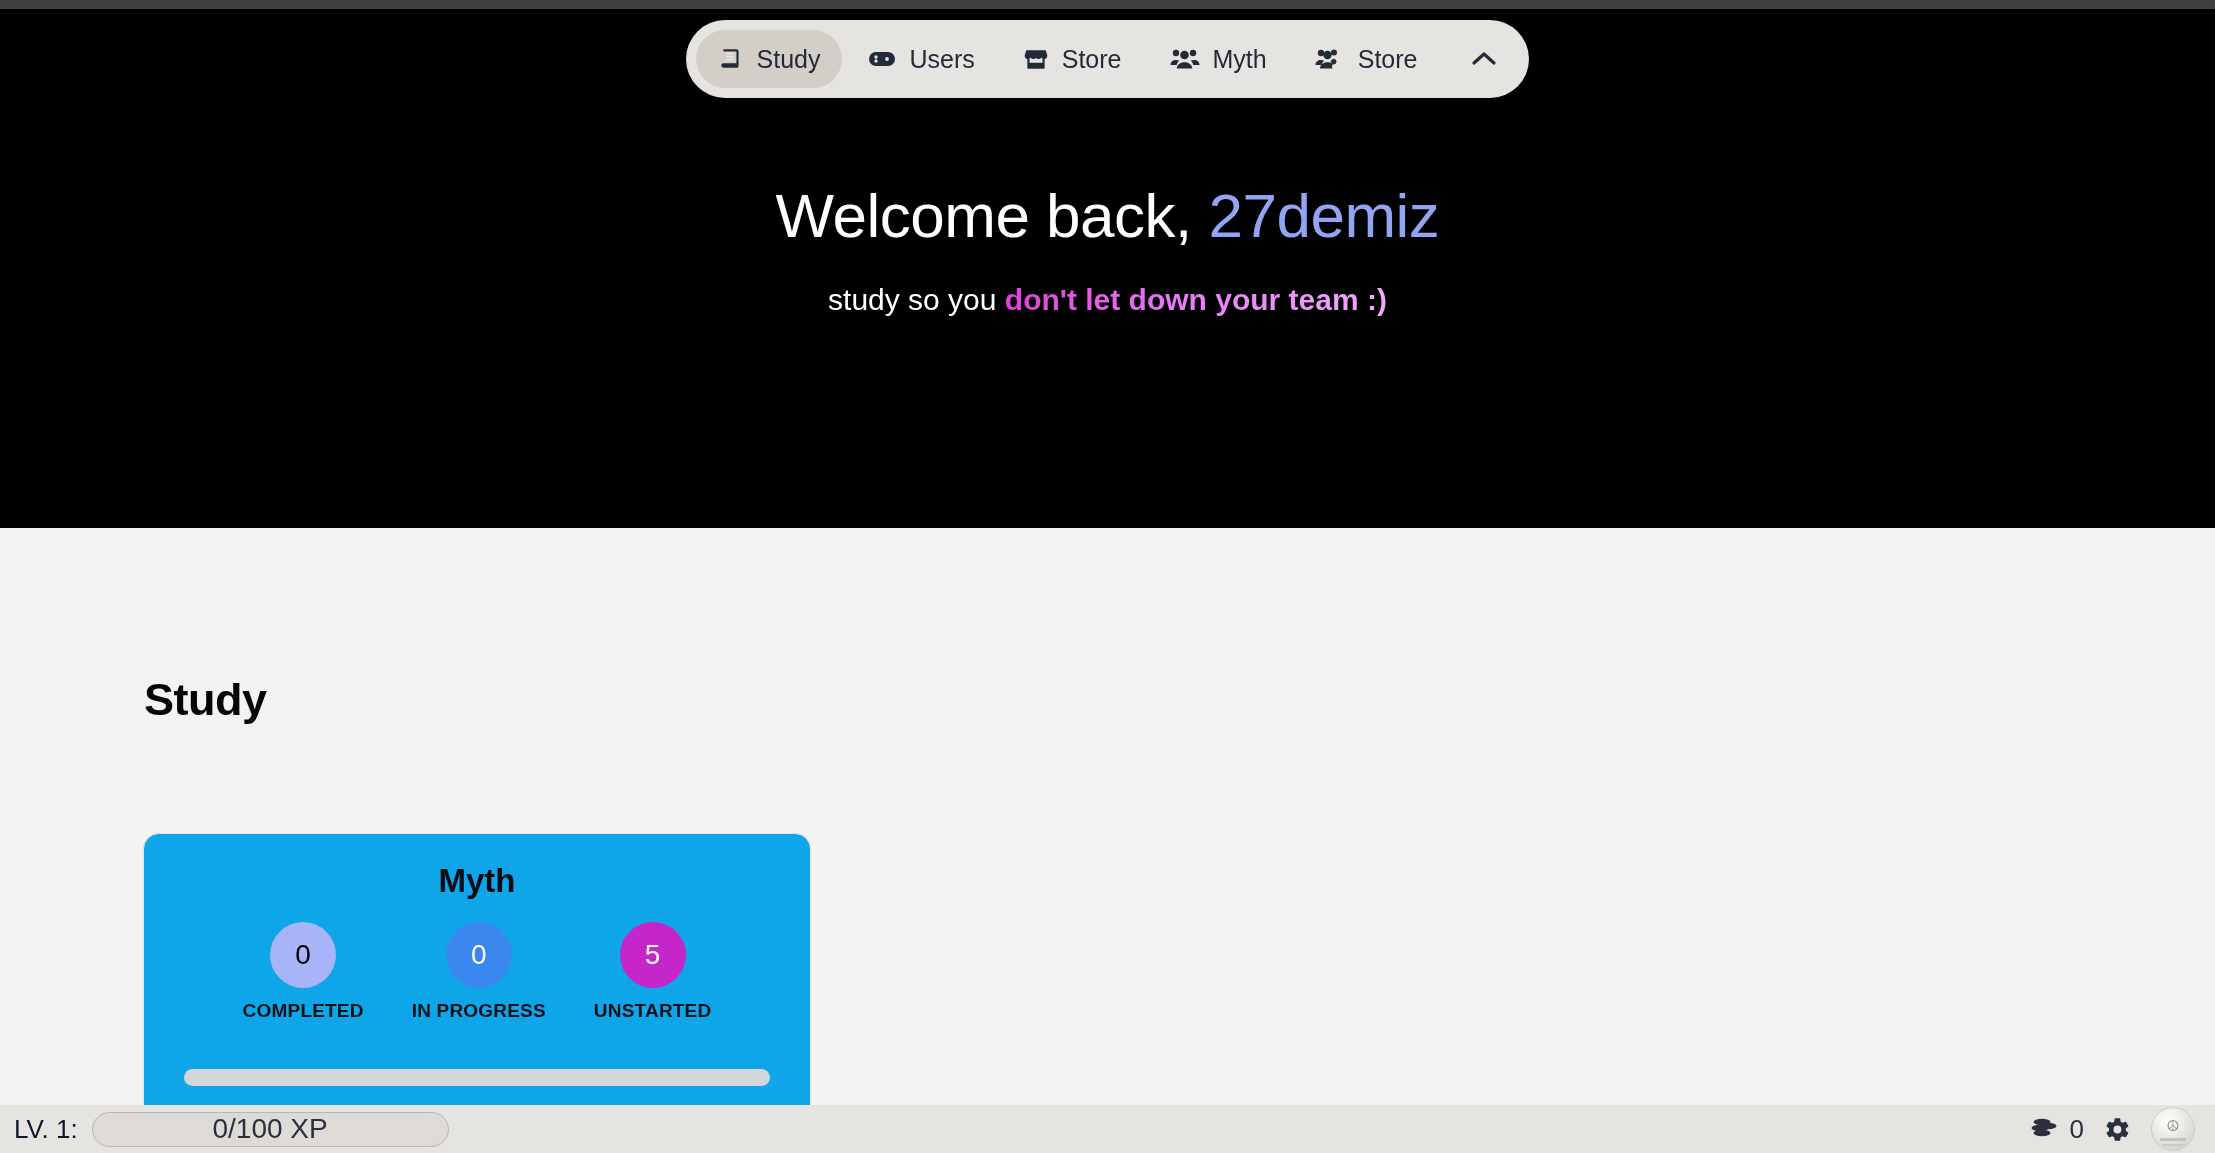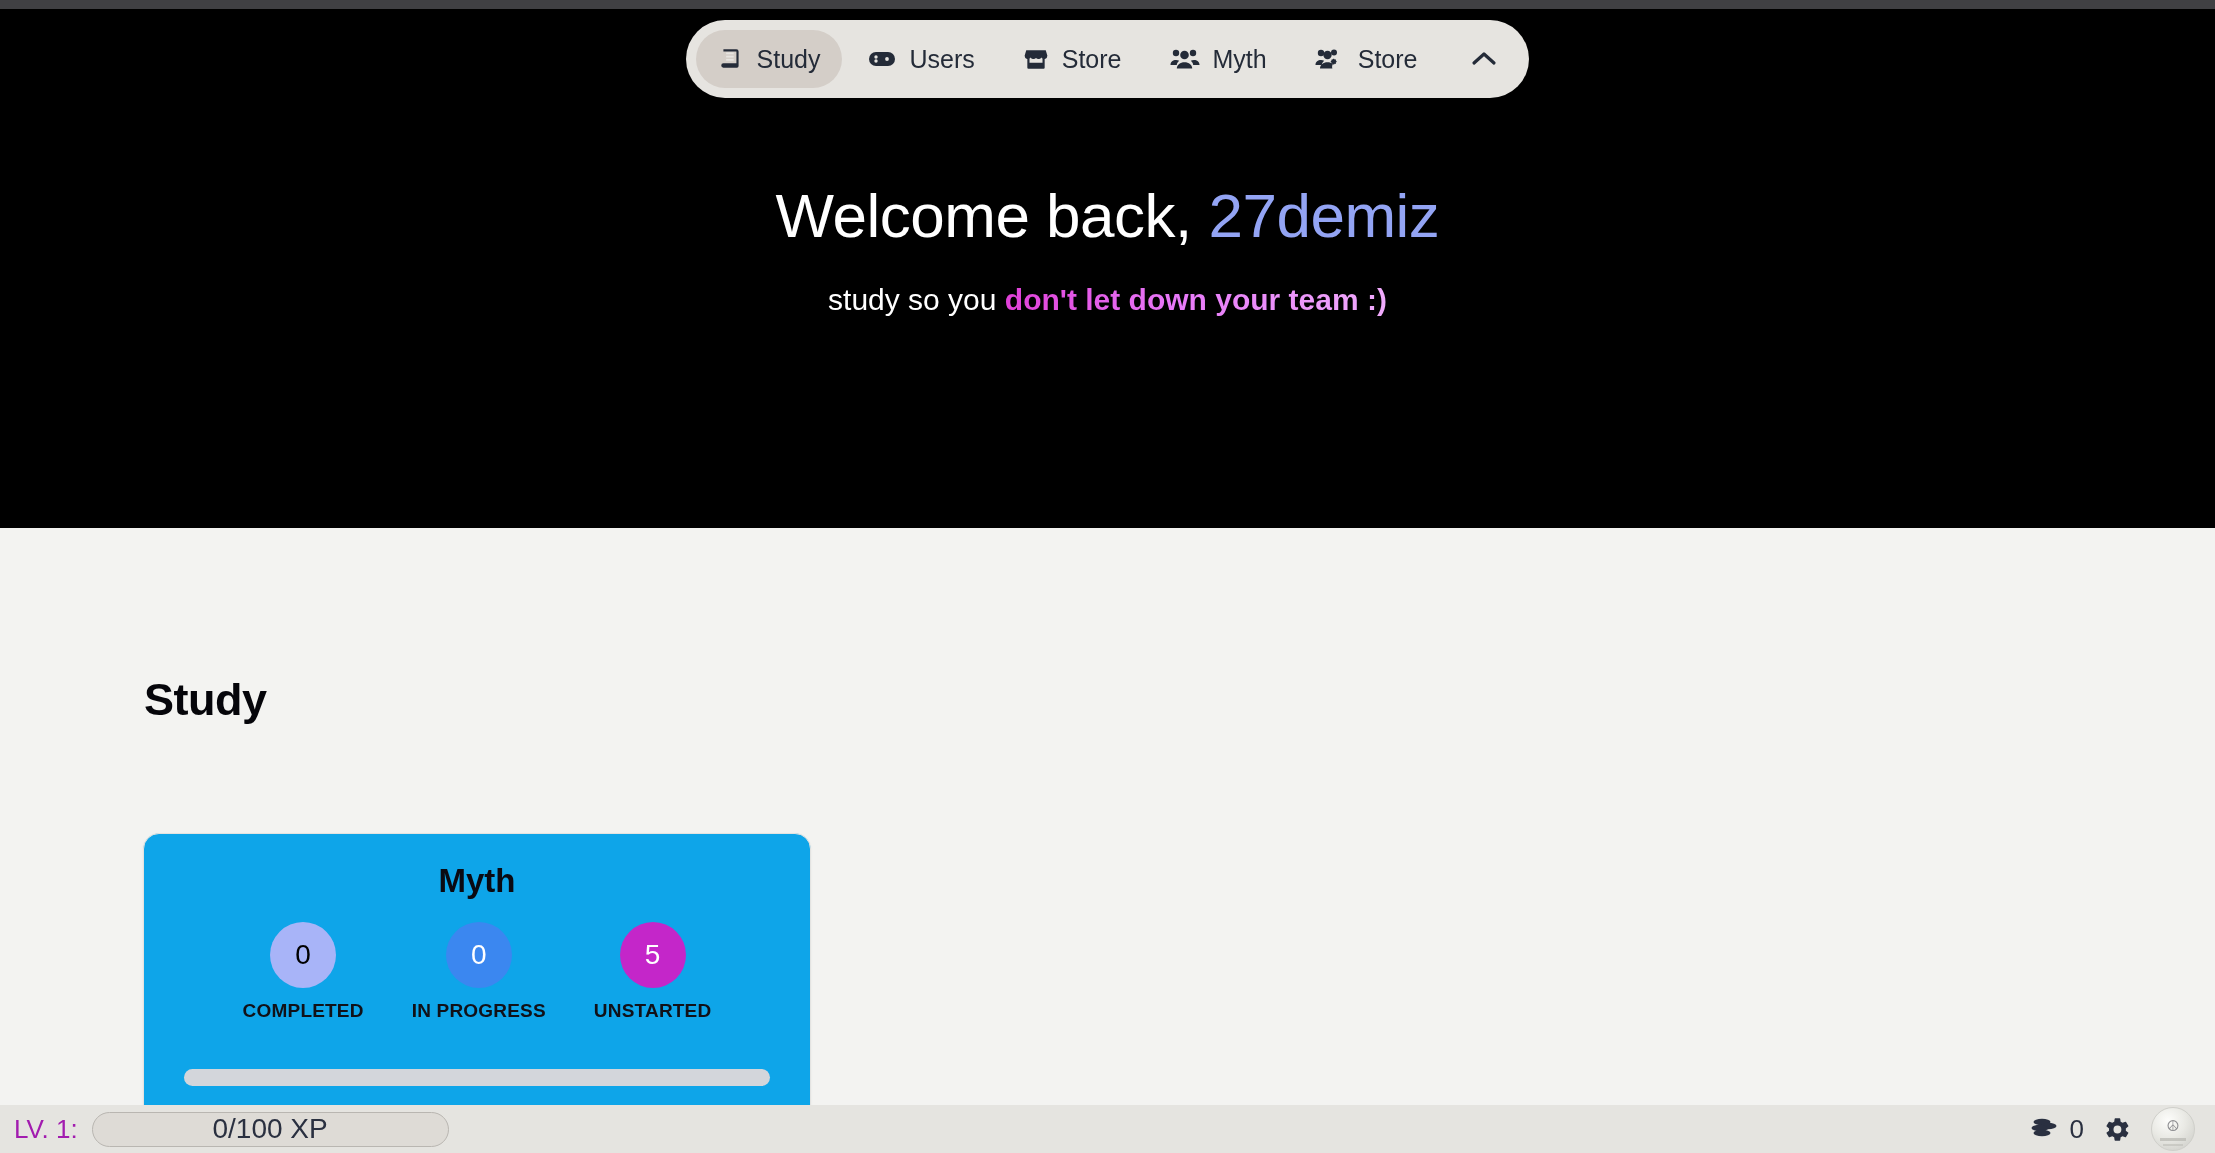--- a/index.html
+++ b/index.html
@@ -119,21 +119,21 @@
   }
   .progress-fill{ height:100%; background:#7b86f7; border-radius:10px; }
 
   
   .statusbar{
     position:absolute; bottom:0; left:0; width:2215px; height:48px;
     background:#e5e4e0;
     display:flex; align-items:center;
     padding:0 14px 0 14px;
   }
-  .lvl-label{ font-size:26px; color:#a21caf; margin-right:14px; }
+  .lvl-label{ font-size:26px; color:#0f172a; margin-right:14px; }
   .xp-pill{
     width:357px; height:35px; border-radius:20px;
     background:#dedbd6; border:1px solid #b9b6b1;
     display:flex; align-items:center; justify-content:center;
     font-size:28px; color:#2a3040;
     cursor:pointer;
   }
   .status-right{
     margin-left:auto; display:flex; align-items:center; gap:20px;
     padding-right:6px;

